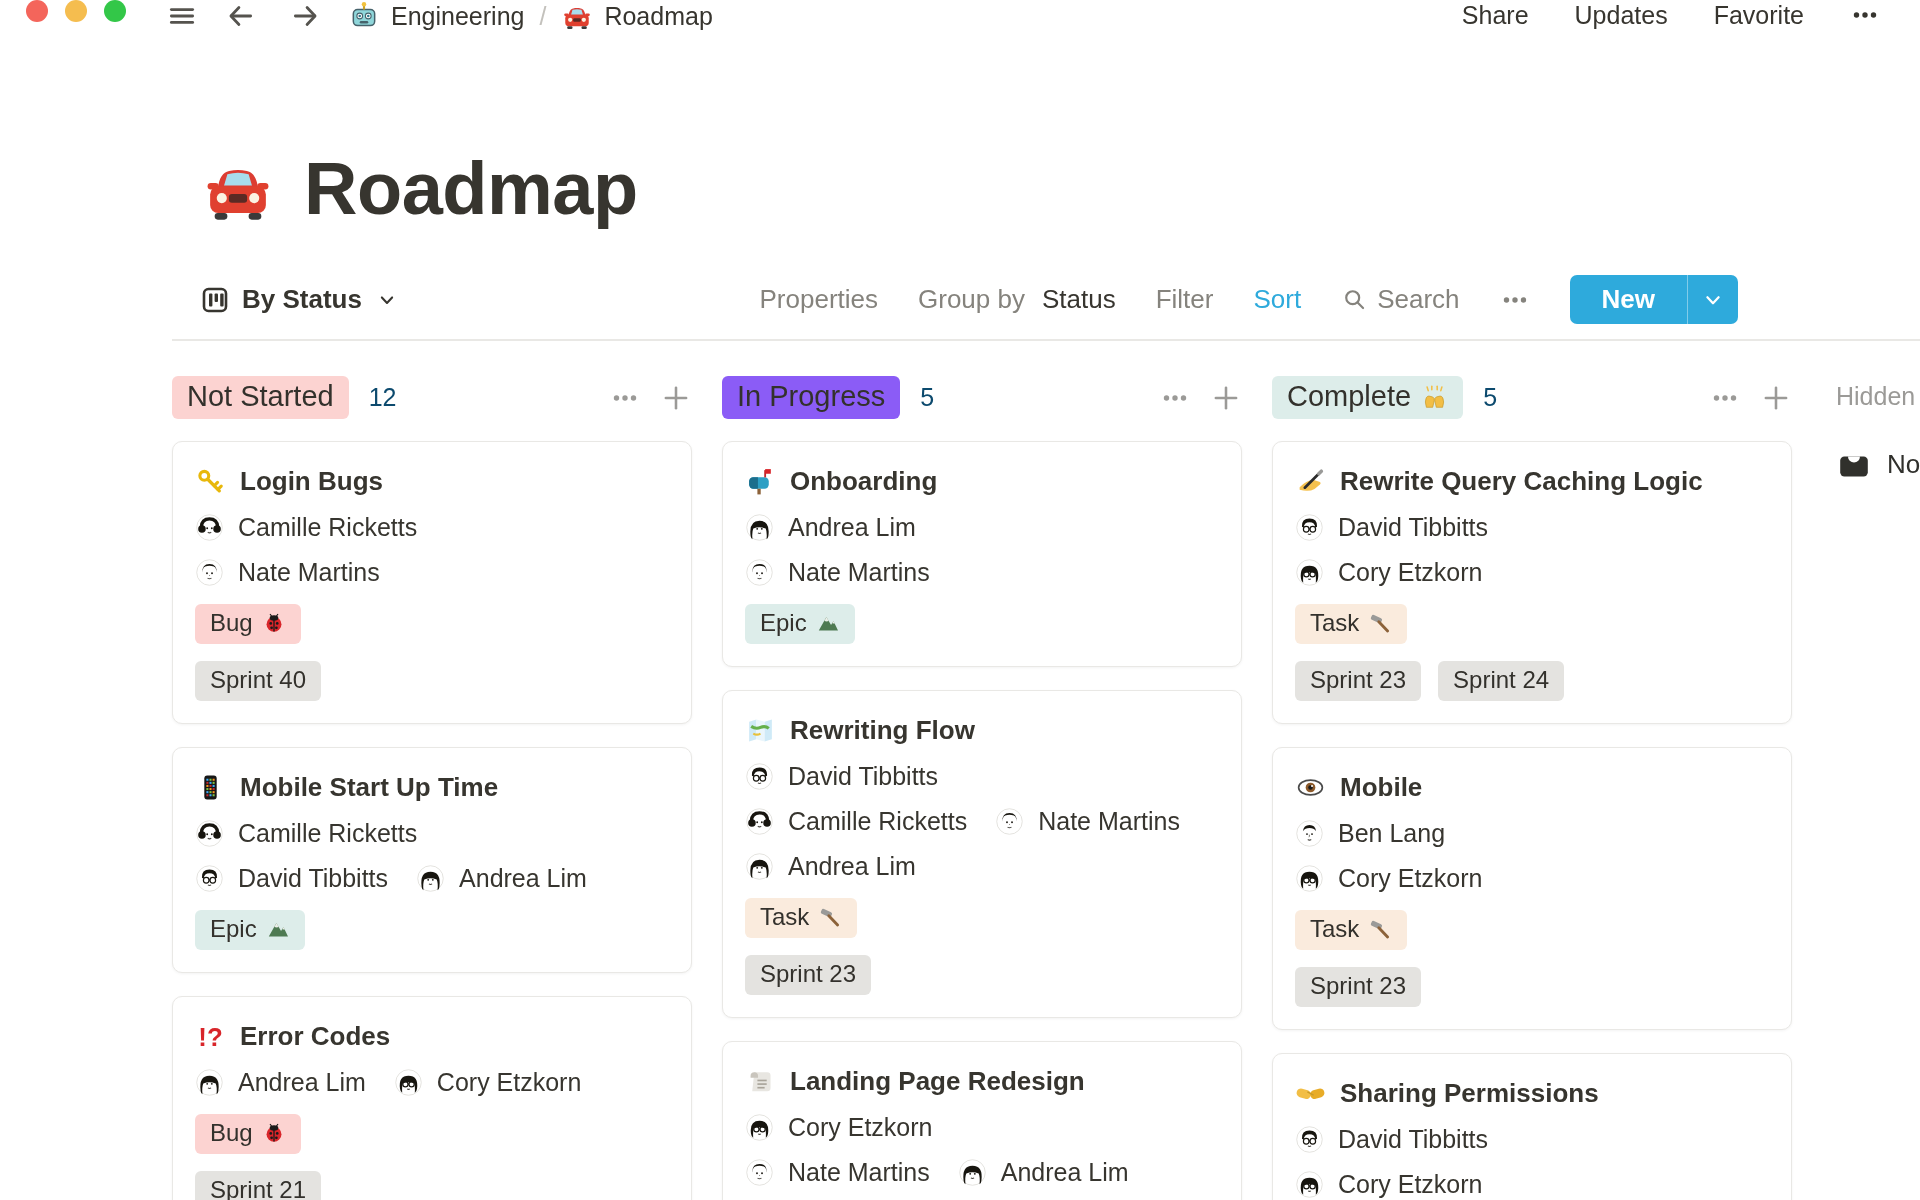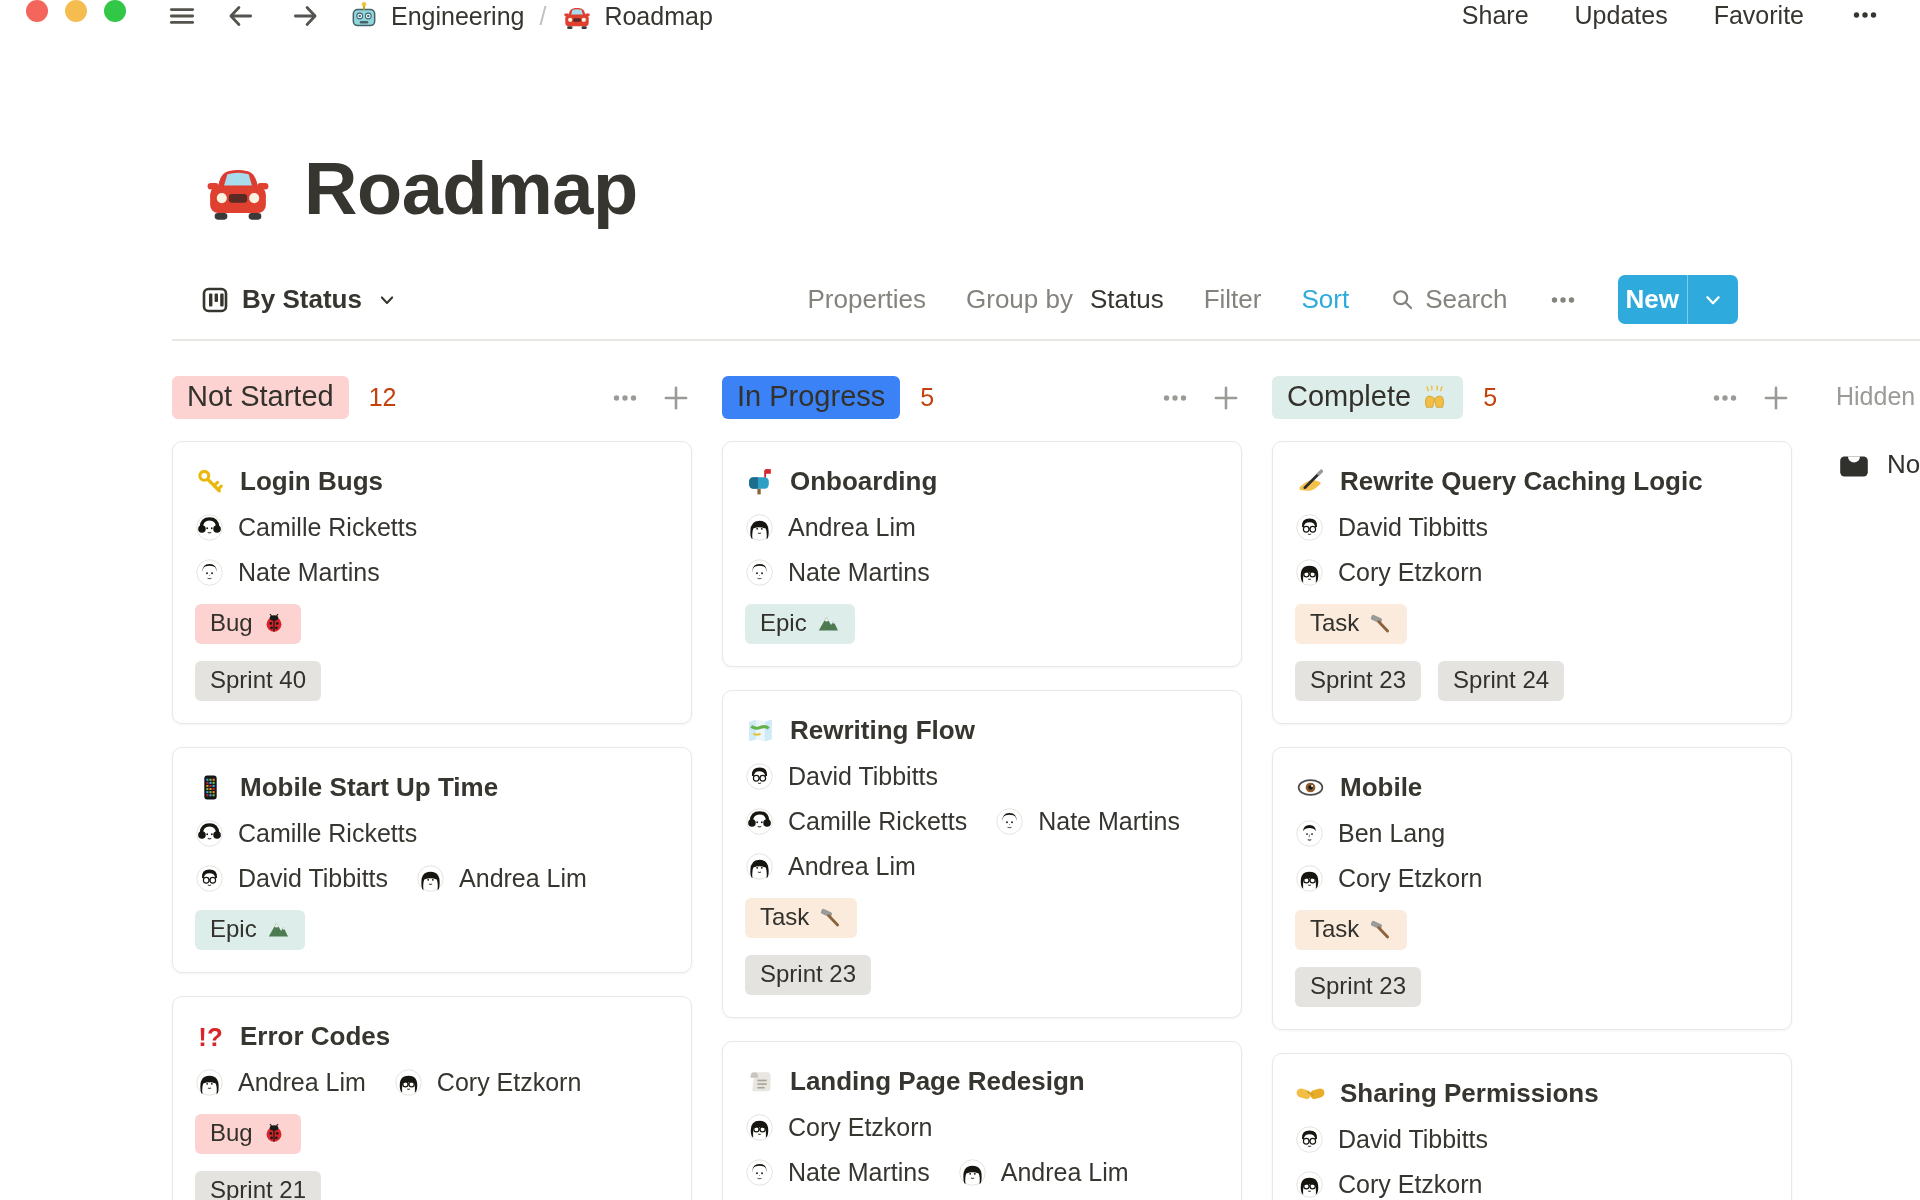--- a/index.html
+++ b/index.html
@@ -31,31 +31,31 @@
   .toolbar { display:flex; align-items:center; margin-top:46px; padding:0 182px 0 200px; }
   .view-switch { display:flex; align-items:center; gap:12px; font-size:26px; font-weight:600; cursor:pointer; }
   .view-switch .chev { color:#37352F; margin-left:2px; }
   .toolbar-right { margin-left:auto; display:flex; align-items:center; gap:40px; font-size:26px; color:#85837D; }
   .tbr-item { cursor:pointer; display:flex; align-items:center; gap:9px; }
   .groupby .gb-value { color:#37352F; margin-left:8px; }
   .sort-link { color:#2EAADC; }
   .toolbar-dots { color:#85837D; cursor:pointer; }
   .new-btn { display:flex; align-items:stretch; background:#2EAADC; color:#fff; border-radius:7px;
              overflow:hidden; font-size:26px; font-weight:600; cursor:pointer; }
-  .new-main { padding:9px 8px; }
+  .new-main { padding:9px 32px; }
   .new-chevron { display:flex; align-items:center; padding:0 13px; border-left:1px solid rgba(255,255,255,0.4); color:#fff; }
   .divider { height:1.5px; background:#E9E8E5; margin:15px 0 0 172px; }
 
   
   .board { display:flex; align-items:flex-start; gap:30px; padding-left:172px; margin-top:36px; }
   .column { flex:0 0 auto; width:520px; }
   .col-header { display:flex; align-items:center; height:42px; }
   .col-badge { display:inline-flex; align-items:center; gap:10px; border-radius:6px;
                padding:4px 15px 6px; font-size:29px; color:#33312C; cursor:pointer; }
-  .col-count { color:#c2410c; font-size:25px; margin-left:20px; }
+  .col-count { color:#0c4a6e; font-size:25px; margin-left:20px; }
   .col-actions { margin-left:auto; display:flex; align-items:center; gap:20px; color:#9B9A97; }
   .col-actions .icon-btn { cursor:pointer; display:flex; }
   .cards { display:flex; flex-direction:column; gap:23px; margin-top:22px; }
   .card { background:#fff; border:1.5px solid #E9E8E5; border-radius:10px;
           box-shadow:0 1px 3px rgba(15,15,15,0.05); padding:20px 22px 22px; cursor:pointer; }
   .card.clipped { min-height:250px; }
   .card-title { display:flex; align-items:center; gap:14px; font-size:26px; font-weight:600; margin:4px 0 6px; }
   .person-row { display:flex; align-items:flex-start; gap:28px; margin-top:16px; }
   .person { display:flex; align-items:center; gap:14px; font-size:25px; }
   .person svg { flex:0 0 auto; }
@@ -428,21 +428,21 @@
           <div class="tag-row">
             <span class="tag" style="background:#E4E3E0">
               <span>Sprint 21</span>
             </span>
           </div>
         </div>
       </div>
     </div>
     <div class="column">
       <div class="col-header">
-        <span class="col-badge" style="background:#3b82f6">
+        <span class="col-badge" style="background:#8b5cf6">
           <span>In Progress</span>
         </span>
         <span class="col-count">5</span>
         <span class="col-actions">
           <span class="icon-btn">
             <svg width="30" height="30" viewBox="0 0 30 30" aria-hidden="true">
               <circle cx="6.5" cy="15" r="2.7" fill="currentColor"></circle>
               <circle cx="15" cy="15" r="2.7" fill="currentColor"></circle>
               <circle cx="23.5" cy="15" r="2.7" fill="currentColor"></circle>
             </svg>

